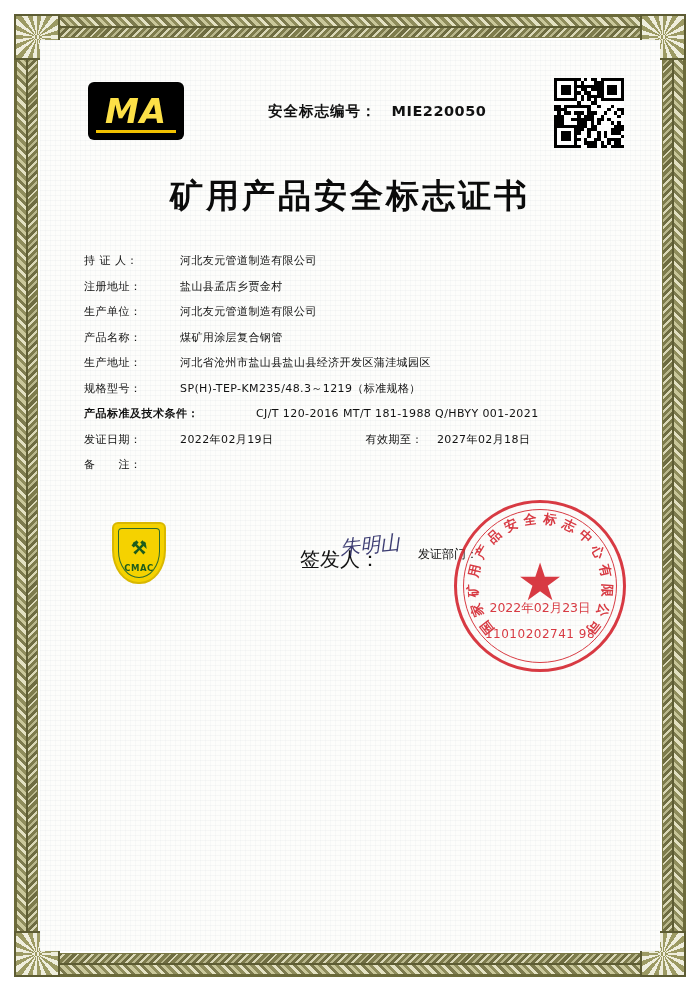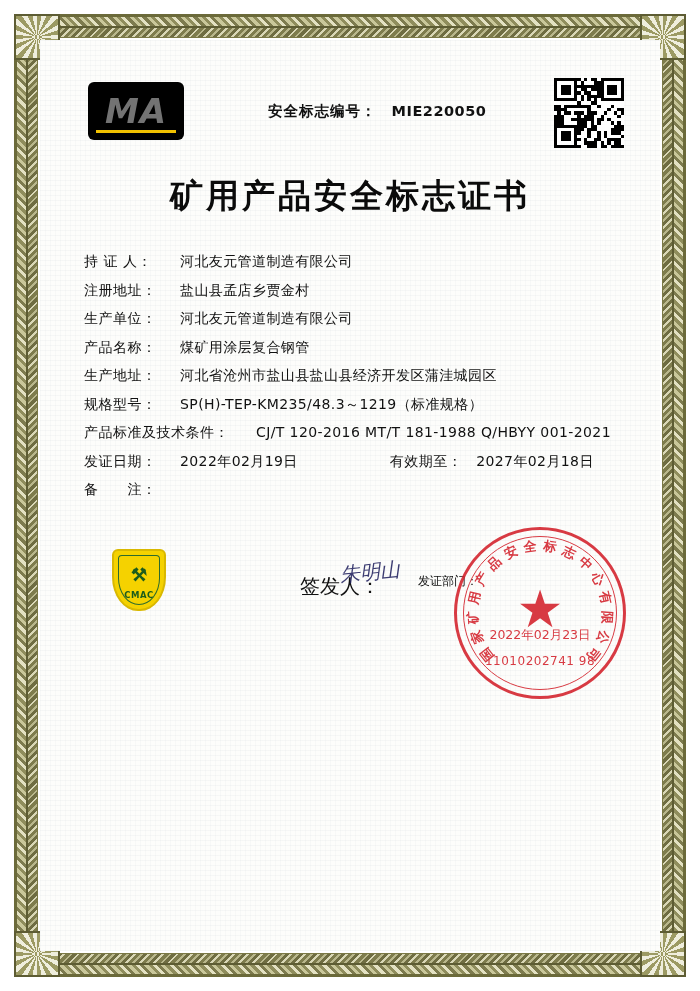--- a/index.html
+++ b/index.html
@@ -105,21 +105,21 @@
     top: 42px;
     width: 96px;
     height: 58px;
     background: #000000;
     border-radius: 6px;
     display: flex;
     align-items: center;
     justify-content: center;
   }
   .ma-logo .ma-text {
-    color: #737373;
+    color: #fde047;
     font-size: 34px;
     font-weight: bold;
     font-style: italic;
     letter-spacing: 1px;
     font-family: "DejaVu Sans", sans-serif;
   }
   .ma-logo::after {
     content: "";
     position: absolute;
     left: 8px;
@@ -174,33 +174,34 @@
   
   .fields {
     margin-top: 34px;
     padding-left: 44px;
     padding-right: 36px;
   }
   .field-row {
     display: flex;
     align-items: baseline;
     margin-bottom: 10.5px;
-    font-size: 14px;
+    font-size: 11px;
     color: #111;
     font-family: "DejaVu Sans", "Liberation Sans", sans-serif;
   }
   .field-label {
     width: 96px;
     flex: 0 0 96px;
     letter-spacing: 0.5px;
     white-space: nowrap;
   }
   .field-label.wide {
     width: 172px;
     flex: 0 0 172px;
+    font-weight: bold;
   }
   .field-value {
     flex: 1;
     letter-spacing: 0.4px;
   }
   .field-row.dates .field-value {
     flex: 0 0 auto;
     margin-right: 52px;
   }
   .field-row.dates .sub-label {

